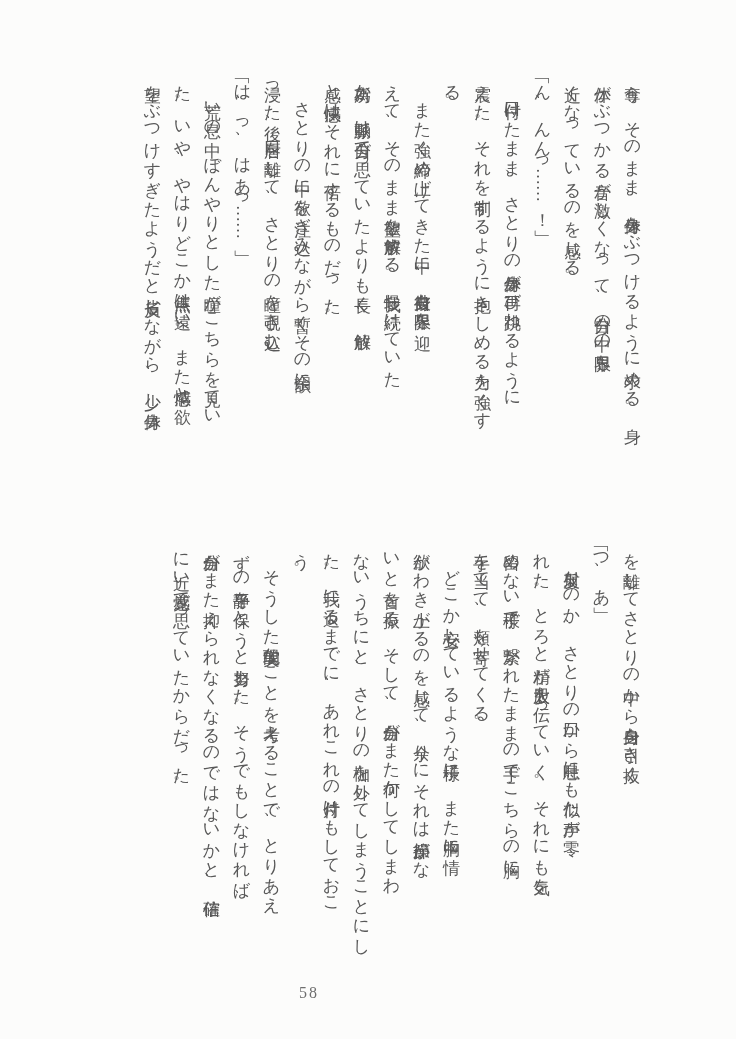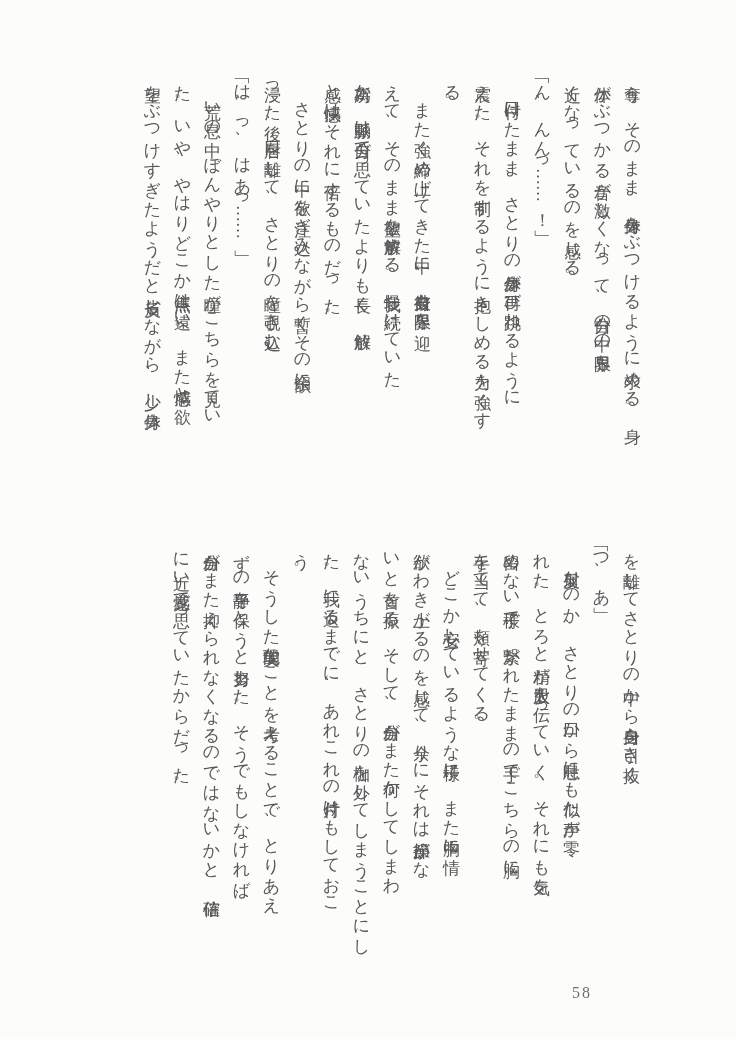--- a/index.html
+++ b/index.html
@@ -36,24 +36,25 @@
     white-space: nowrap;
   }
   .col.indent {
     padding-top: 17px;
   }
   .page-number {
     position: absolute;
     top: 984px;
     left: 0;
     width: 592px;
-    text-align: right;
+    text-align: center;
     font-size: 16px;
     color: #6e6e6e;
     letter-spacing: 2px;
+    padding-left: 13px;
   }
 </style>
 </head>
 <body style="background: rgb(252, 252, 251);">
 
 <div id="top-block" class="vblock" style="color: rgb(88, 88, 88);">
     <div class="col">奪う。そのまま、身体をぶつけるように求める。身</div>
     <div class="col">体がぶつかる音が激しくなって、自分の中の限界も</div>
     <div class="col">近くなっているのを感じる。</div>
     <div class="col">「ん、んんっ……！」</div>

